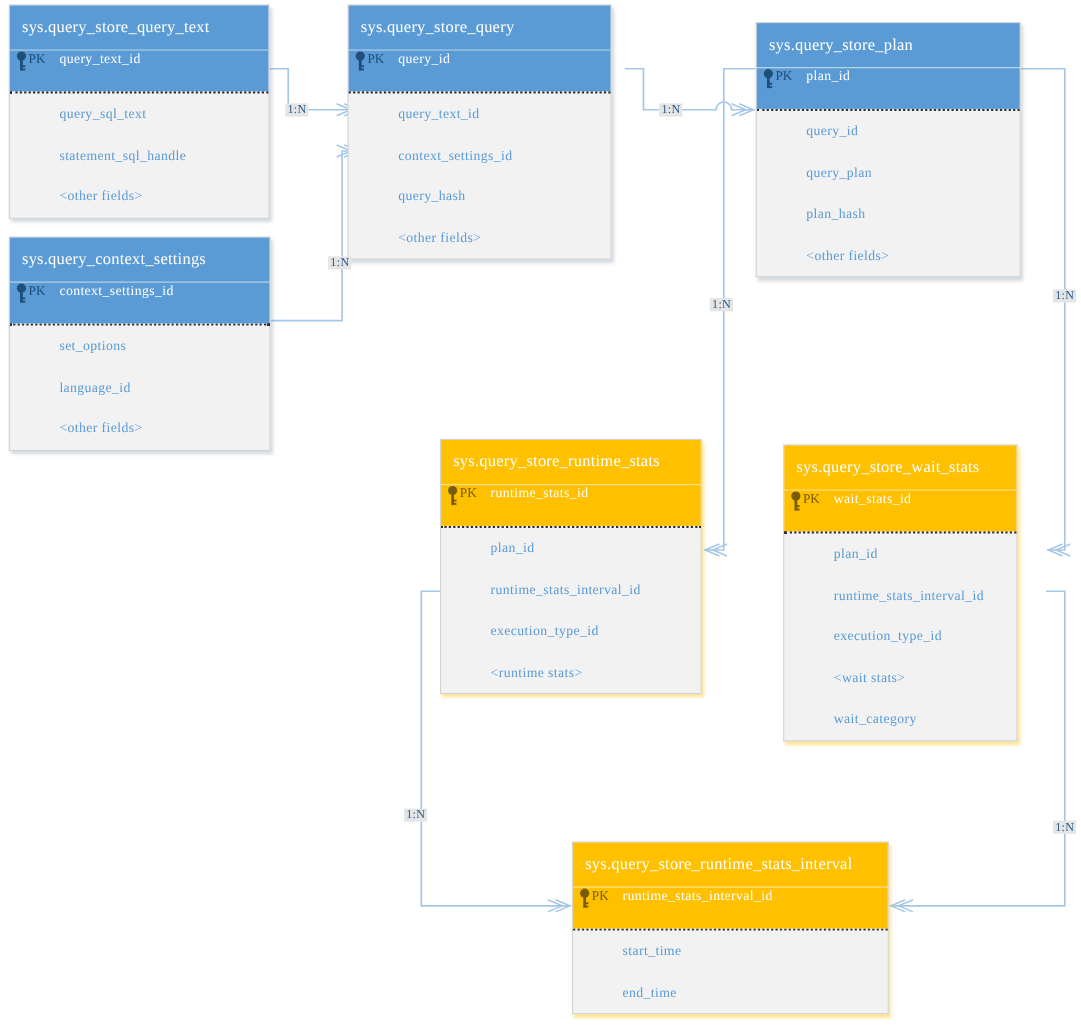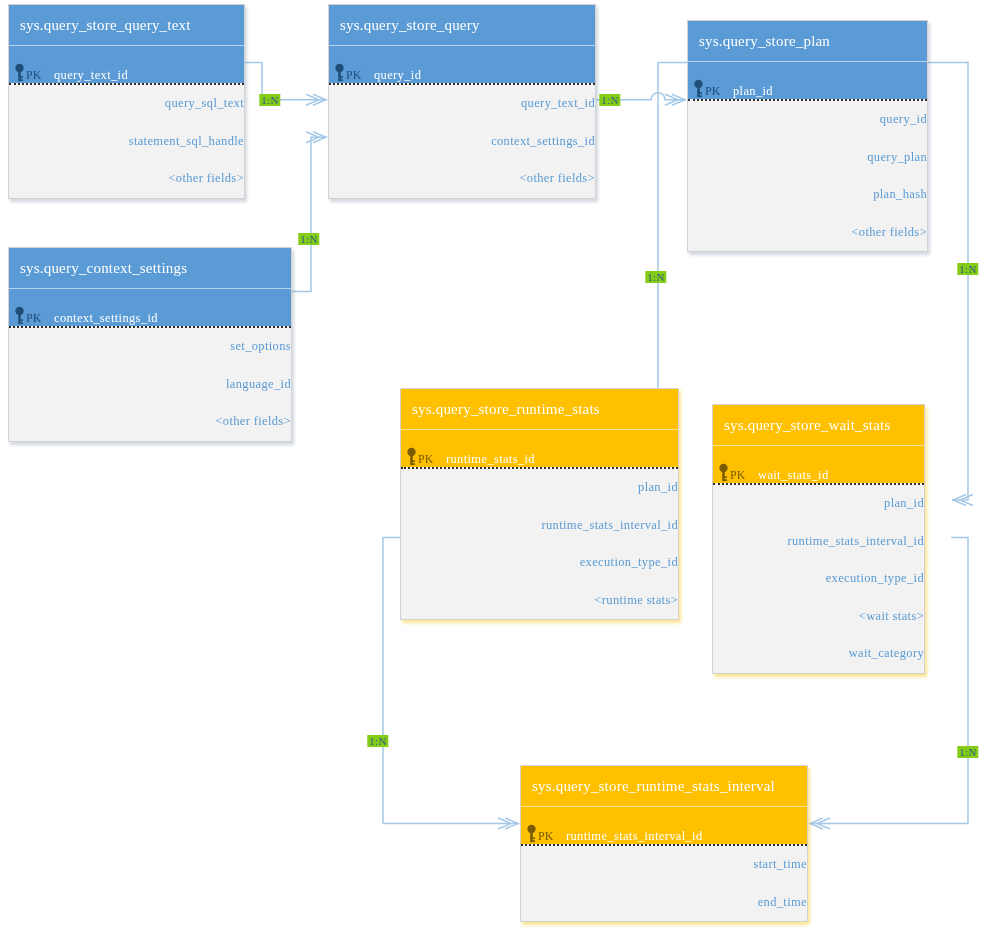--- a/index.html
+++ b/index.html
@@ -21,34 +21,34 @@
     box-sizing:border-box;background:var(--tableBody);
   }
   .tbl.blue{ --hdr:var(--blue);  --pkdark:var(--pkDarkBlue); box-shadow:2px 3px 3px rgba(110,130,150,.30);}
   .tbl.orange{--hdr:var(--orange);--pkdark:var(--pkDarkGold); box-shadow:2px 3px 3px rgba(255,196,10,.45);}
   .t-title{
     height:40px;line-height:40px;background:var(--hdr);color:var(--headerText);
     font-size:15px;padding-left:11px;white-space:nowrap;overflow:hidden;
     border-bottom:1px solid rgba(255,255,255,.55);letter-spacing:.2px;
   }
   .t-pk{
-    height:37px;background:var(--hdr);display:flex;align-items:flex-end;
+    height:37px;background:var(--hdr);display:flex;align-items:flex-start;
     position:relative;
   }
   .key-ico{color:var(--pkdark);margin-left:5px;display:inline-flex;align-items:center;}
   .pk-badge{color:var(--pkdark);font-size:12px;margin-left:1px;}
   .pk-name{color:var(--headerText);font-size:12.5px;letter-spacing:.35px;position:absolute;left:45px;}
-  .t-body{border-top:2px dotted #2F2F2F;text-align:right;}
+  .t-body{border-top:2px dotted #2F2F2F;}
   .f-row{
     height:37.5px;line-height:37.5px;padding-left:45px;color:var(--fieldText);
     font-size:12.5px;letter-spacing:.35px;white-space:nowrap;
   }
   .rlabel{
     position:absolute;z-index:3;transform:translate(-50%,-50%);
-    background:#84cc16;color:var(--lineLabel);font-size:11px;padding:0 2px;
+    background:#e5e5e5;color:var(--lineLabel);font-size:11px;padding:0 2px;
     letter-spacing:.3px;
   }
 </style>
 </head>
 <body>
 
 <div id="canvas">
 
   <svg class="wires" width="983" height="933">
     <defs>
@@ -79,37 +79,38 @@
       <span class="pk-badge">PK</span>
       <span class="pk-name">query_text_id</span>
     </div>
     <div class="t-body">
       <div class="f-row">query_sql_text</div>
       <div class="f-row">statement_sql_handle</div>
       <div class="f-row">&lt;other fields&gt;</div>
     </div>
   </div>
 
-  <div class="tbl blue" style="left:328px;top:4px;width:268px">
+  <div class="tbl blue" style="left:316px;top:4px;width:240px">
     <div class="t-title">sys.query_store_query</div>
     <div class="t-pk">
       <span class="key-ico">
         <svg viewBox="0 0 12 22" width="11" height="20">
             <circle cx="6" cy="5.5" r="4.6" fill="currentColor"></circle>
             <rect x="4.6" y="9" width="2.8" height="11" fill="currentColor"></rect>
             <rect x="7" y="14.6" width="2.8" height="1.9" fill="currentColor"></rect>
             <rect x="7" y="17.9" width="2.8" height="1.9" fill="currentColor"></rect>
           </svg>
       </span>
       <span class="pk-badge">PK</span>
       <span class="pk-name">query_id</span>
     </div>
     <div class="t-body">
       <div class="f-row">query_text_id</div>
       <div class="f-row">context_settings_id</div>
+      <div class="f-row">query_hash</div>
       <div class="f-row">&lt;other fields&gt;</div>
     </div>
   </div>
 
   <div class="tbl blue" style="left:687px;top:20px;width:241px">
     <div class="t-title">sys.query_store_plan</div>
     <div class="t-pk">
       <span class="key-ico">
         <svg viewBox="0 0 12 22" width="11" height="20">
             <circle cx="6" cy="5.5" r="4.6" fill="currentColor"></circle>
@@ -122,42 +123,42 @@
       <span class="pk-name">plan_id</span>
     </div>
     <div class="t-body">
       <div class="f-row">query_id</div>
       <div class="f-row">query_plan</div>
       <div class="f-row">plan_hash</div>
       <div class="f-row">&lt;other fields&gt;</div>
     </div>
   </div>
 
-  <div class="tbl blue" style="left:8px;top:247px;width:284px">
+  <div class="tbl blue" style="left:8px;top:215px;width:238px">
     <div class="t-title">sys.query_context_settings</div>
     <div class="t-pk">
       <span class="key-ico">
         <svg viewBox="0 0 12 22" width="11" height="20">
             <circle cx="6" cy="5.5" r="4.6" fill="currentColor"></circle>
             <rect x="4.6" y="9" width="2.8" height="11" fill="currentColor"></rect>
             <rect x="7" y="14.6" width="2.8" height="1.9" fill="currentColor"></rect>
             <rect x="7" y="17.9" width="2.8" height="1.9" fill="currentColor"></rect>
           </svg>
       </span>
       <span class="pk-badge">PK</span>
       <span class="pk-name">context_settings_id</span>
     </div>
     <div class="t-body">
       <div class="f-row">set_options</div>
       <div class="f-row">language_id</div>
       <div class="f-row">&lt;other fields&gt;</div>
     </div>
   </div>
 
-  <div class="tbl orange" style="left:400px;top:388px;width:279px">
+  <div class="tbl orange" style="left:400px;top:399px;width:238px">
     <div class="t-title">sys.query_store_runtime_stats</div>
     <div class="t-pk">
       <span class="key-ico">
         <svg viewBox="0 0 12 22" width="11" height="20">
             <circle cx="6" cy="5.5" r="4.6" fill="currentColor"></circle>
             <rect x="4.6" y="9" width="2.8" height="11" fill="currentColor"></rect>
             <rect x="7" y="14.6" width="2.8" height="1.9" fill="currentColor"></rect>
             <rect x="7" y="17.9" width="2.8" height="1.9" fill="currentColor"></rect>
           </svg>
       </span>

